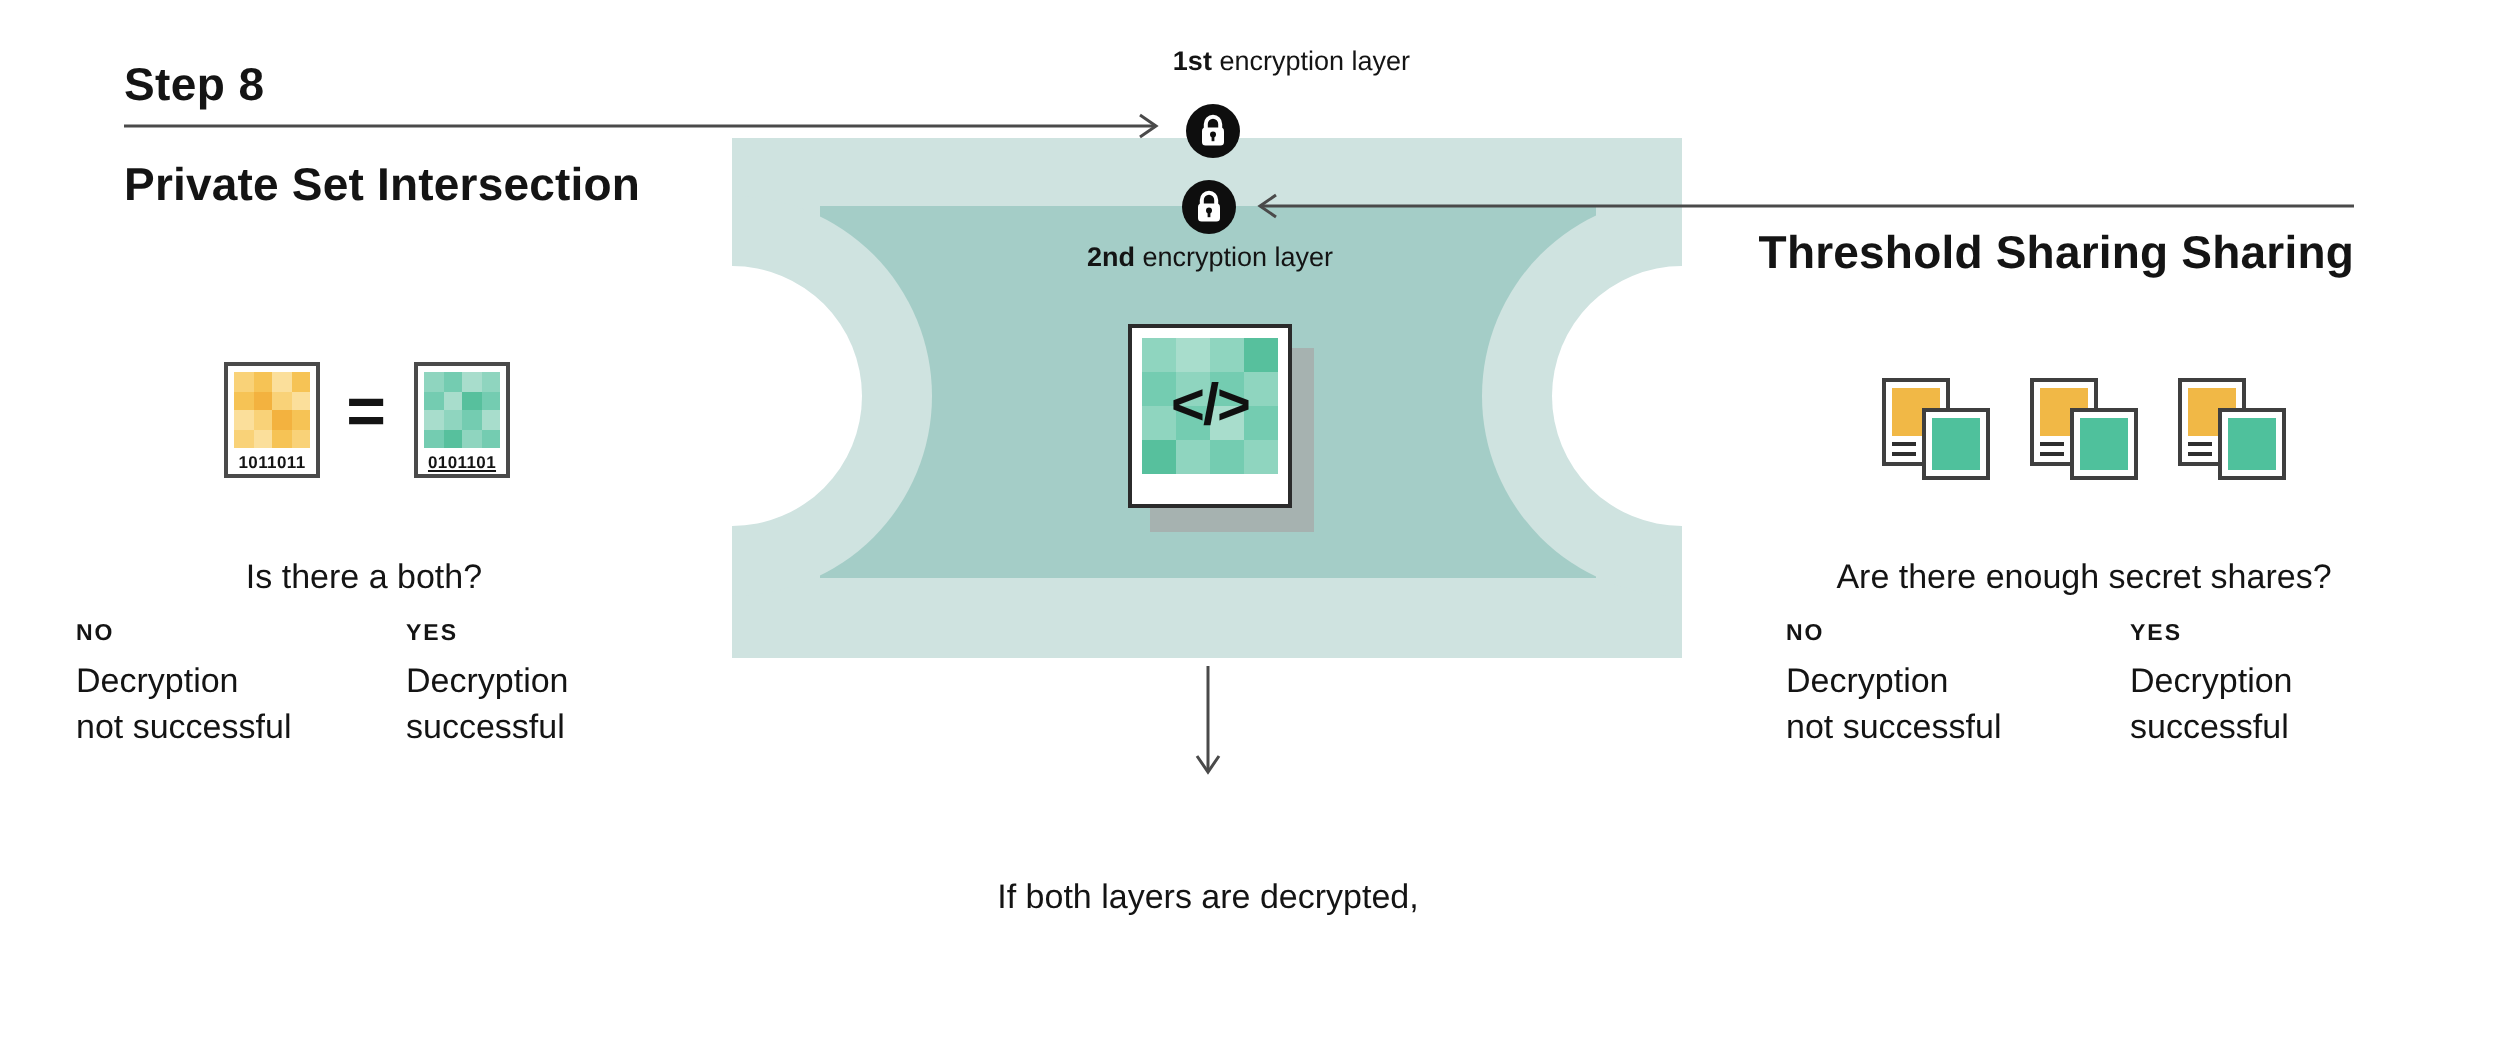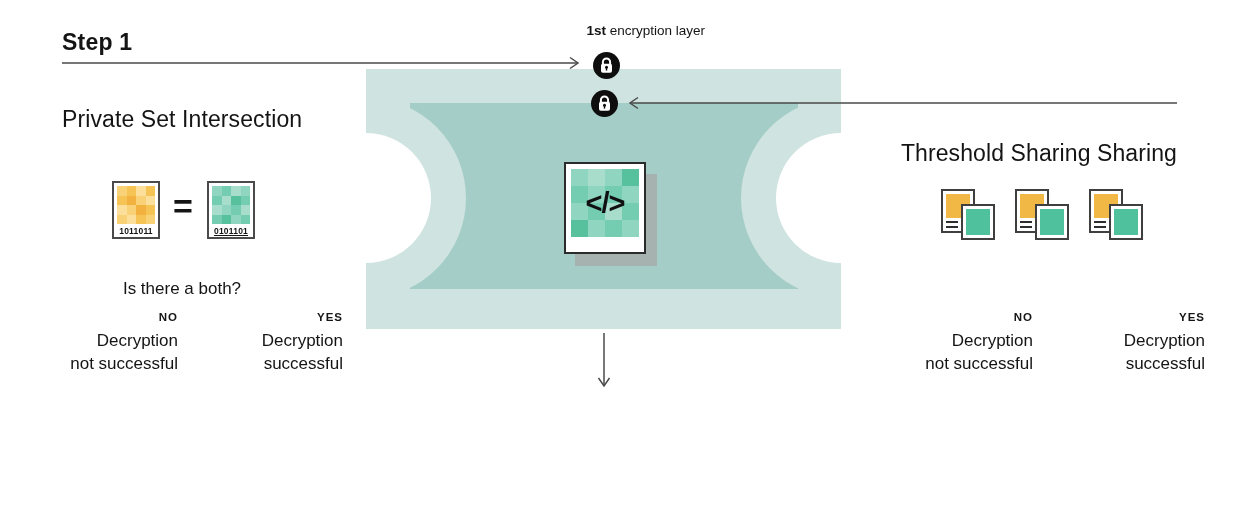--- a/index.html
+++ b/index.html
@@ -2,21 +2,21 @@
 <html><head>
 <meta charset="utf-8">
 <style>
   html,body{margin:0;padding:0;background:#fff;}
   .stage{
     position:relative;width:1250px;height:522px;background:#ffffff;overflow:hidden;
     font-family:"Liberation Sans",sans-serif;color:#141414;
   }
   .abs{position:absolute;}
   .h1{font-size:23px;font-weight:700;letter-spacing:.2px;}
-  .h2{font-size:23px;font-weight:400;letter-spacing:.1px;margin-top:27px;}
+  .h2{font-size:23px;font-weight:700;letter-spacing:.1px;}
   .body-txt{font-size:17px;line-height:23px;}
   .small-lbl{font-size:13.5px;line-height:16px;}
   .tiny-bold{font-size:11.5px;font-weight:700;letter-spacing:1px;}
   .center{text-align:center;}
   .right{text-align:right;}
 
   
   .ticket-svg{left:366px;top:69px;}
   .arrows-svg{left:0;top:0;pointer-events:none;}
 
@@ -60,21 +60,21 @@
     background:#fff;border:2px solid #3f3f3f;padding:3px;
   }
   .share .back .sq{width:100%;height:24px;background:#f1b846;}
   .share .back .ln{width:12px;height:2px;background:#2e2e2e;margin-top:3px;}
   .share .front{
     position:absolute;left:20px;top:15px;width:34px;height:36px;box-sizing:border-box;
     background:#fff;border:2px solid #3f3f3f;padding:3px;
   }
   .share .front .sq{width:100%;height:100%;background:#4fc19c;}
 
-  .noyes{width:140px;text-align:right;}
+  .noyes{width:140px;text-align:left;}
   .noyes .lbl{margin-bottom:6px;}
 </style>
 </head>
 <body>
 
 <div class="stage">
 
   <svg class="abs ticket-svg" width="475" height="260" viewBox="0 0 475 260">
     <rect x="0" y="0" width="475" height="260" fill="#cfe3e0"></rect>
     <rect x="44" y="34" width="388" height="186" fill="#a4cdc7"></rect>
@@ -112,20 +112,23 @@
   <div class="abs lock" style="left:591px;top:90px;">
     <svg width="27" height="27" viewBox="0 0 27 27">
       <circle cx="13.5" cy="13.5" r="13.5" fill="#0e0e0e"></circle>
       <path d="M9.9 13 v-3 a3.6 3.6 0 0 1 7.2 0 v3" stroke="#ffffff" stroke-width="2" fill="none"></path>
       <rect x="8" y="11.8" width="11" height="9" rx="1.8" fill="#ffffff"></rect>
       <circle cx="13.5" cy="15.2" r="1.5" fill="#0e0e0e"></circle>
       <rect x="12.8" y="15.4" width="1.4" height="3.2" fill="#0e0e0e"></rect>
     </svg>
   </div>
 
+  <div class="abs small-lbl center" style="left:505px;top:121px;width:200px;">
+    <b>2nd</b><span> encryption layer</span>
+  </div>
 
   <div class="abs voucher">
     <div class="mos-wrap">
       <div class="mos">
         <i class="t3"></i>
           <i class="t4"></i>
           <i class="t3"></i>
           <i class="t1"></i>
         <i class="t2"></i>
           <i class="t3"></i>
@@ -137,21 +140,21 @@
           <i class="t2"></i>
         <i class="t1"></i>
           <i class="t3"></i>
           <i class="t2"></i>
           <i class="t3"></i>
       </div>
       <div class="code-glyph">&lt;/&gt;</div>
     </div>
   </div>
 
-  <div class="abs h1" style="left:62px;top:29px;">Step 1</div>
+  <div class="abs h1" style="left:62px;top:29px;">Step 8</div>
   <div class="abs h2" style="left:62px;top:79px;">Private Set Intersection</div>
 
   <div class="abs match-card" style="left:112px;top:181px;">
     <div class="mos">
       <i class="o2"></i>
         <i class="o1"></i>
         <i class="o3"></i>
         <i class="o1"></i>
       <i class="o1"></i>
         <i class="o4"></i>
@@ -234,26 +237,28 @@
           <div class="sq"></div>
           <div class="ln"></div>
           <div class="ln"></div>
         </div>
       <div class="front">
           <div class="sq"></div>
         </div>
     </div>
   </div>
 
+  <div class="abs body-txt center" style="left:892px;top:277px;width:300px;">Are there enough secret shares?</div>
 
   <div class="abs noyes" style="left:893px;top:311px;">
     <div class="tiny-bold lbl">NO</div>
     <div class="body-txt">Decryption</div>
     <div class="body-txt">not successful</div>
   </div>
   <div class="abs noyes" style="left:1065px;top:311px;">
     <div class="tiny-bold lbl">YES</div>
     <div class="body-txt">Decryption</div>
     <div class="body-txt">successful</div>
   </div>
 
+  <div class="abs body-txt center" style="left:404px;top:437px;width:400px;">If both layers are decrypted,</div>
 
 </div>
 
 </body></html>

